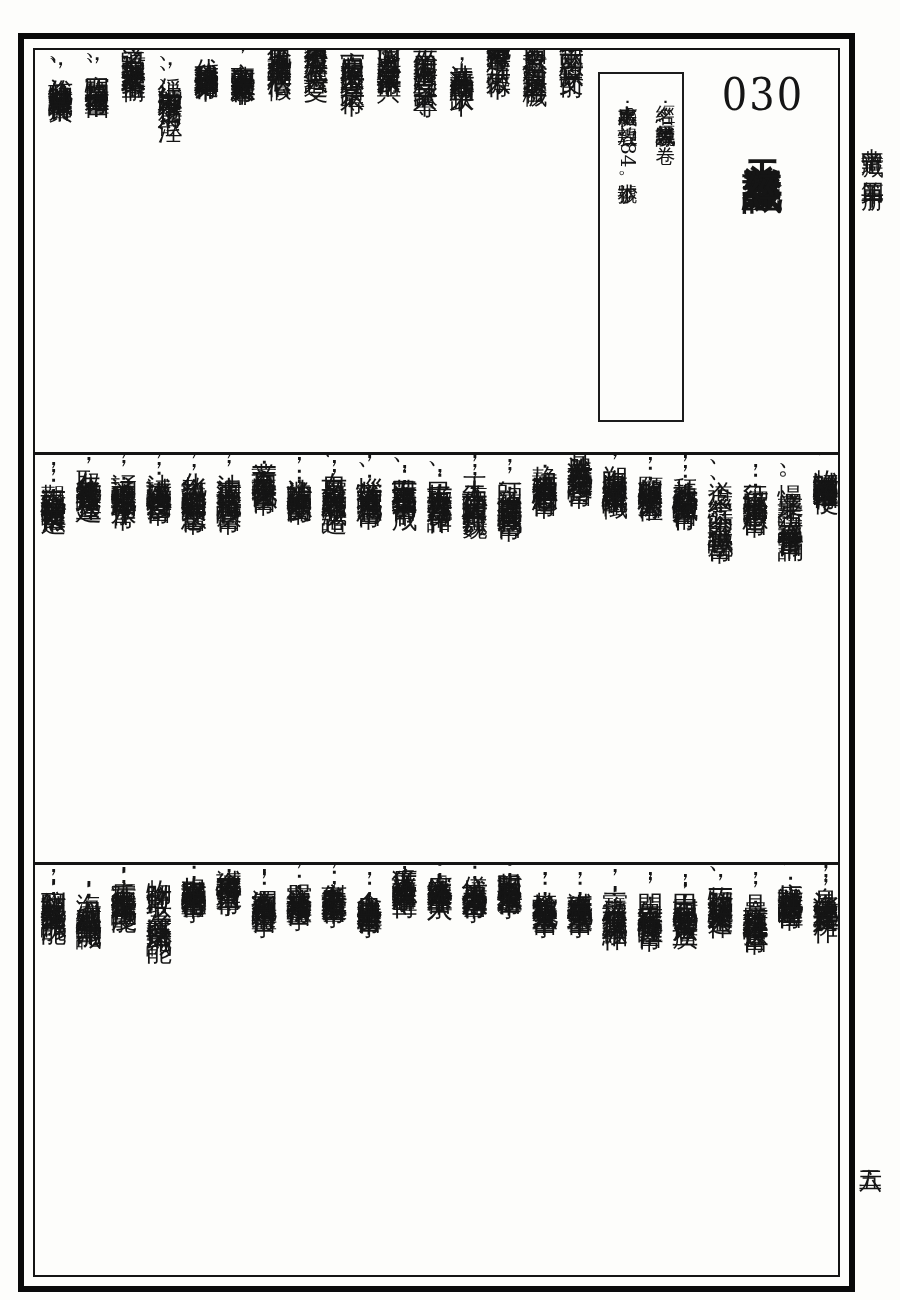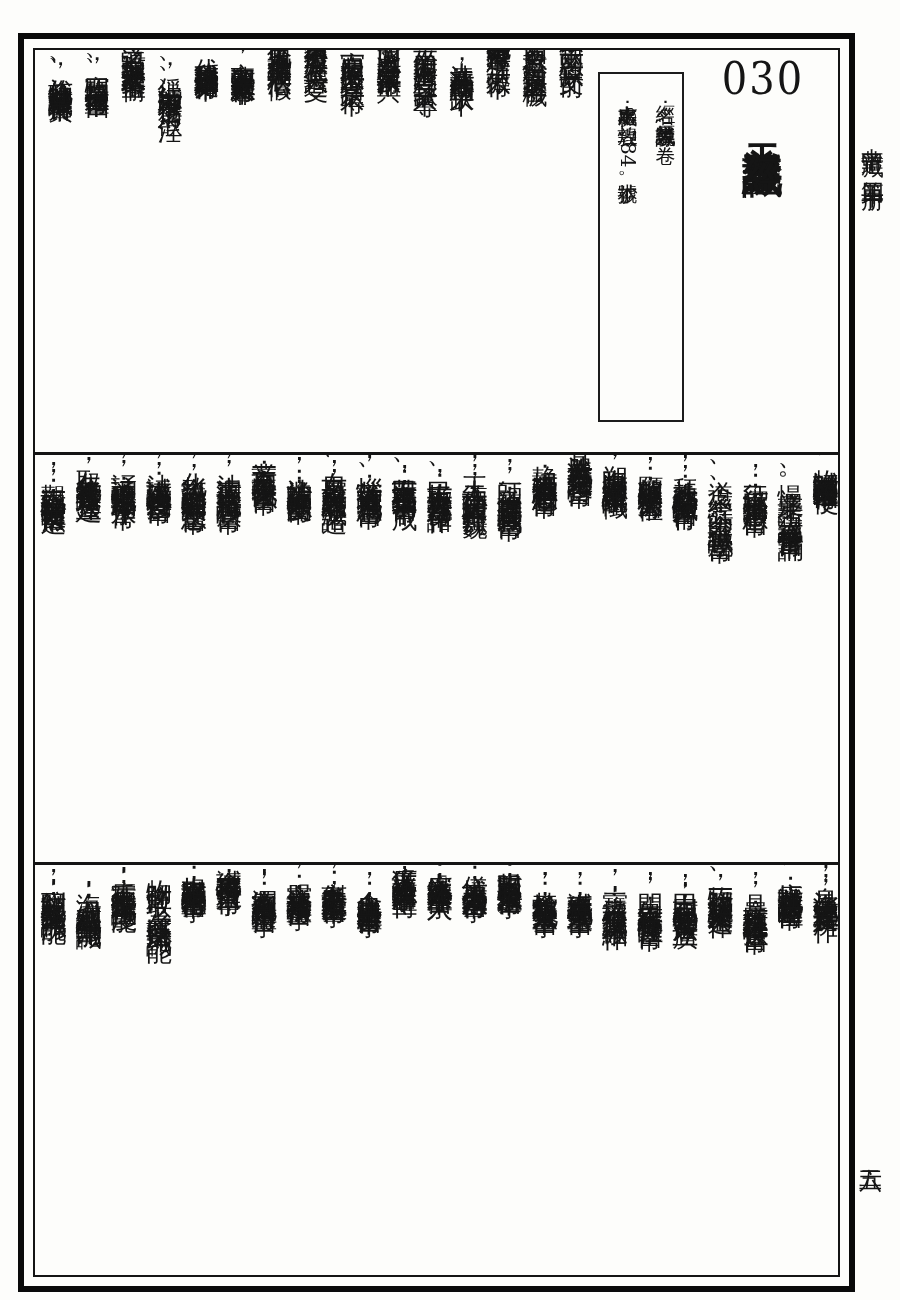--- a/index.html
+++ b/index.html
@@ -27,21 +27,21 @@
   }
   .cols{padding-top:8px;}
   .col{white-space:nowrap;overflow:visible;}
   .band-top .cols{flex:1 1 auto;font-size:25px;letter-spacing:-4px;}
   .band-top .col{width:36.5px;}
   .band-mid .cols,.band-bot .cols{font-size:26px;letter-spacing:-3.5px;padding-left:2px;padding-right:3px;}
   .band-mid .col,.band-bot .col{width:35.1px;}
   
   .title-zone{
     flex:0 0 150px;display:flex;flex-direction:column;align-items:center;
-    padding-top:8px;box-sizing:border-box;
+    padding-top:24px;box-sizing:border-box;
   }
   .serial{
     font-size:40px;letter-spacing:2px;transform:scaleY(1.12);
     line-height:1;margin-bottom:14px;font-weight:400;
   }
   .big-title{
     writing-mode:vertical-rl;text-orientation:upright;
     font-size:40px;letter-spacing:3px;font-weight:600;line-height:1;
   }
   

